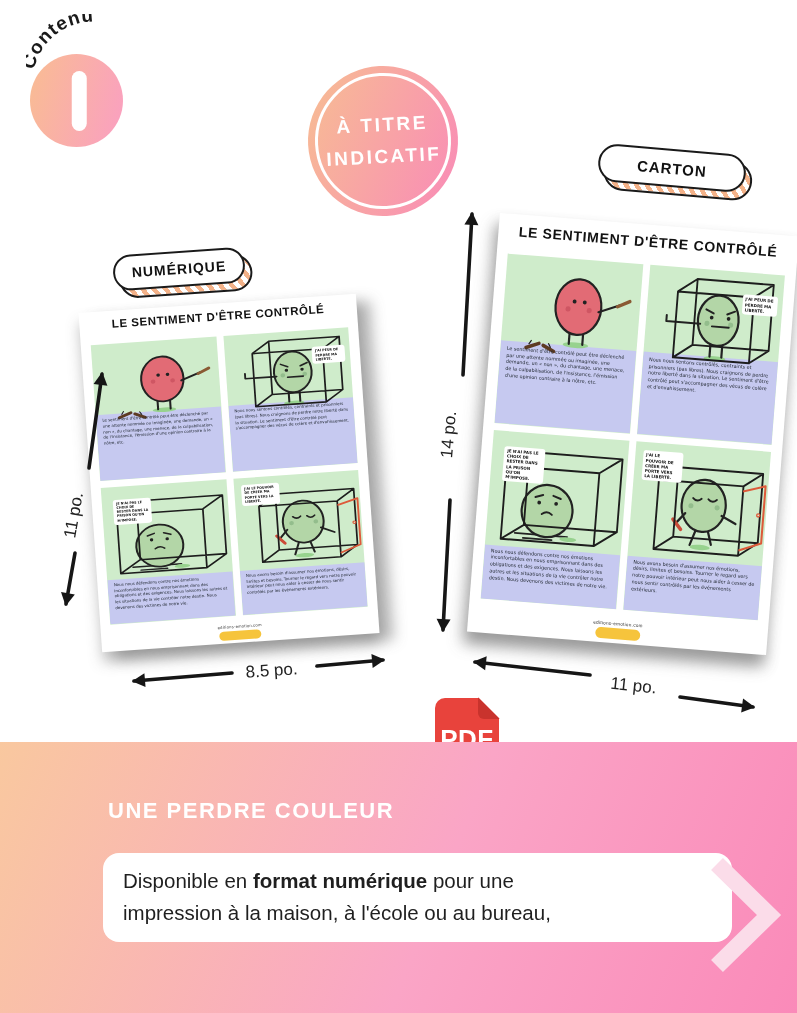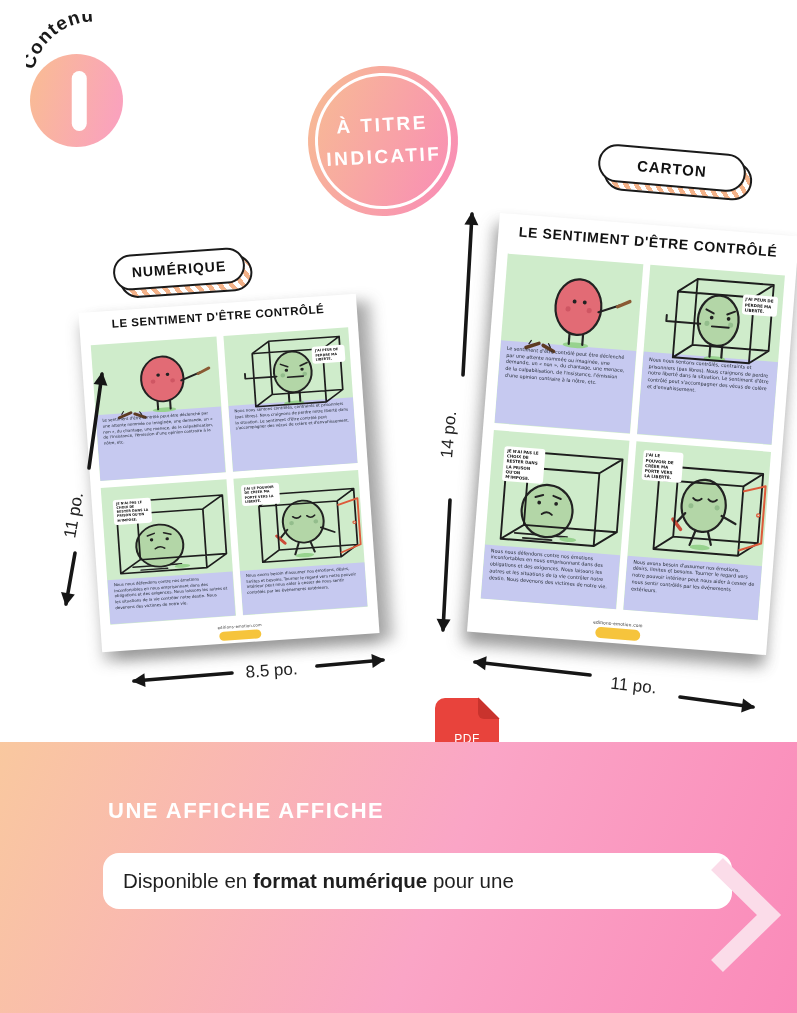--- a/index.html
+++ b/index.html
@@ -106,21 +106,21 @@
     left:435px; top:698px; width:64px; height:76px;
     background:#e8433c; border-radius:10px;
     display:flex; align-items:center; justify-content:center;
   }
   .pdf-icon::before { 
     content:""; position:absolute; top:-1px; right:-1px;
     border-style:solid; border-width:0 22px 22px 0;
     border-color:#ffffff #ffffff #c9332d #c9332d;
     border-bottom-left-radius:6px;
   }
-  .pdf-label { color:#fff; font-weight:normal; font-size:12px; letter-spacing:.5px; margin-top:6px; }
+  .pdf-label { color:#fff; font-weight:bold; font-size:26px; letter-spacing:.5px; margin-top:6px; }
 
   
   .bottom-band {
     left:0; top:742px; width:797px; height:271px;
     background:linear-gradient(112deg,#f9c89f 0%,#faa5c6 55%,#fa8ab9 100%);
   }
   .band-heading {
     position:absolute; left:108px; top:56px; color:#ffffff;
     font-weight:bold; font-size:22px; letter-spacing:1.5px;
   }
@@ -370,22 +370,23 @@
   <line x1="125" y1="30" x2="10" y2="17" marker-end="url(#mk4)"></line>
   <text x="168" y="46" text-anchor="middle" transform="rotate(6 168 46)">11 po.</text>
   <line x1="215" y1="52" x2="288" y2="62" marker-end="url(#mk4)"></line>
 </svg>
 
 <div class="abs pdf-icon">
   <span class="pdf-label">PDF</span>
 </div>
 
 <div class="abs bottom-band">
-  <div class="band-heading">UNE AFFICHE AFFICHE</div>
+  <div class="band-heading">UNE PERDRE COULEUR</div>
 
   <div class="desc-card">
       <div><span>Disponible en </span><strong>format numérique</strong><span> pour une</span></div>
+      <div><span>impression à la maison, à l'école ou au bureau,</span></div>
     </div>
 
   <svg class="chevron-svg" width="88" height="122" viewBox="0 0 88 122">
     <polyline points="12,10 64,61 12,112" fill="none" stroke="#fbdce9" stroke-width="17"></polyline>
   </svg>
 </div>
 
 </body></html>

